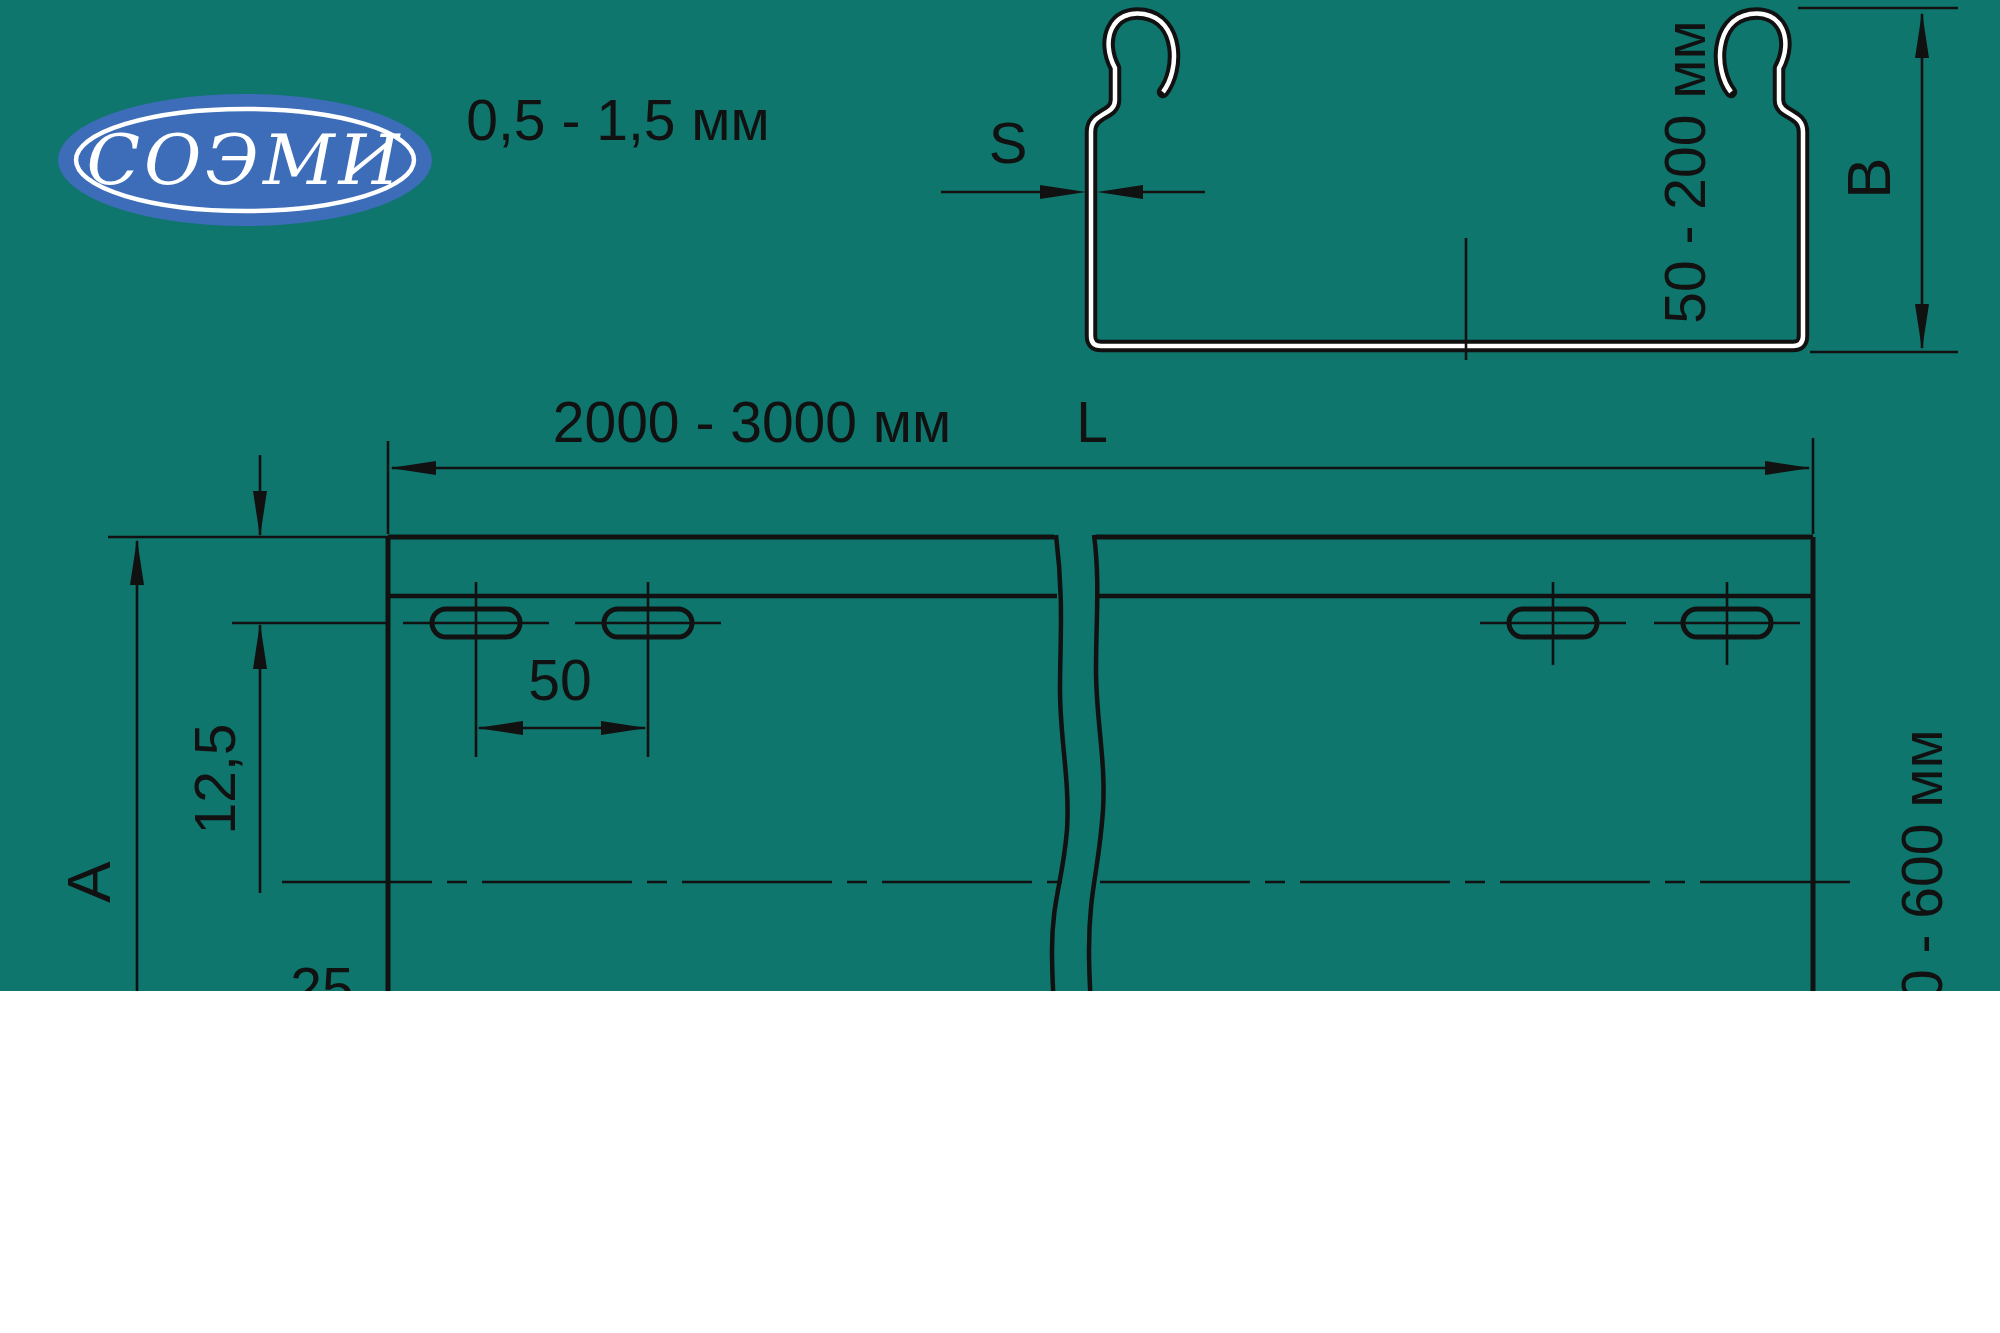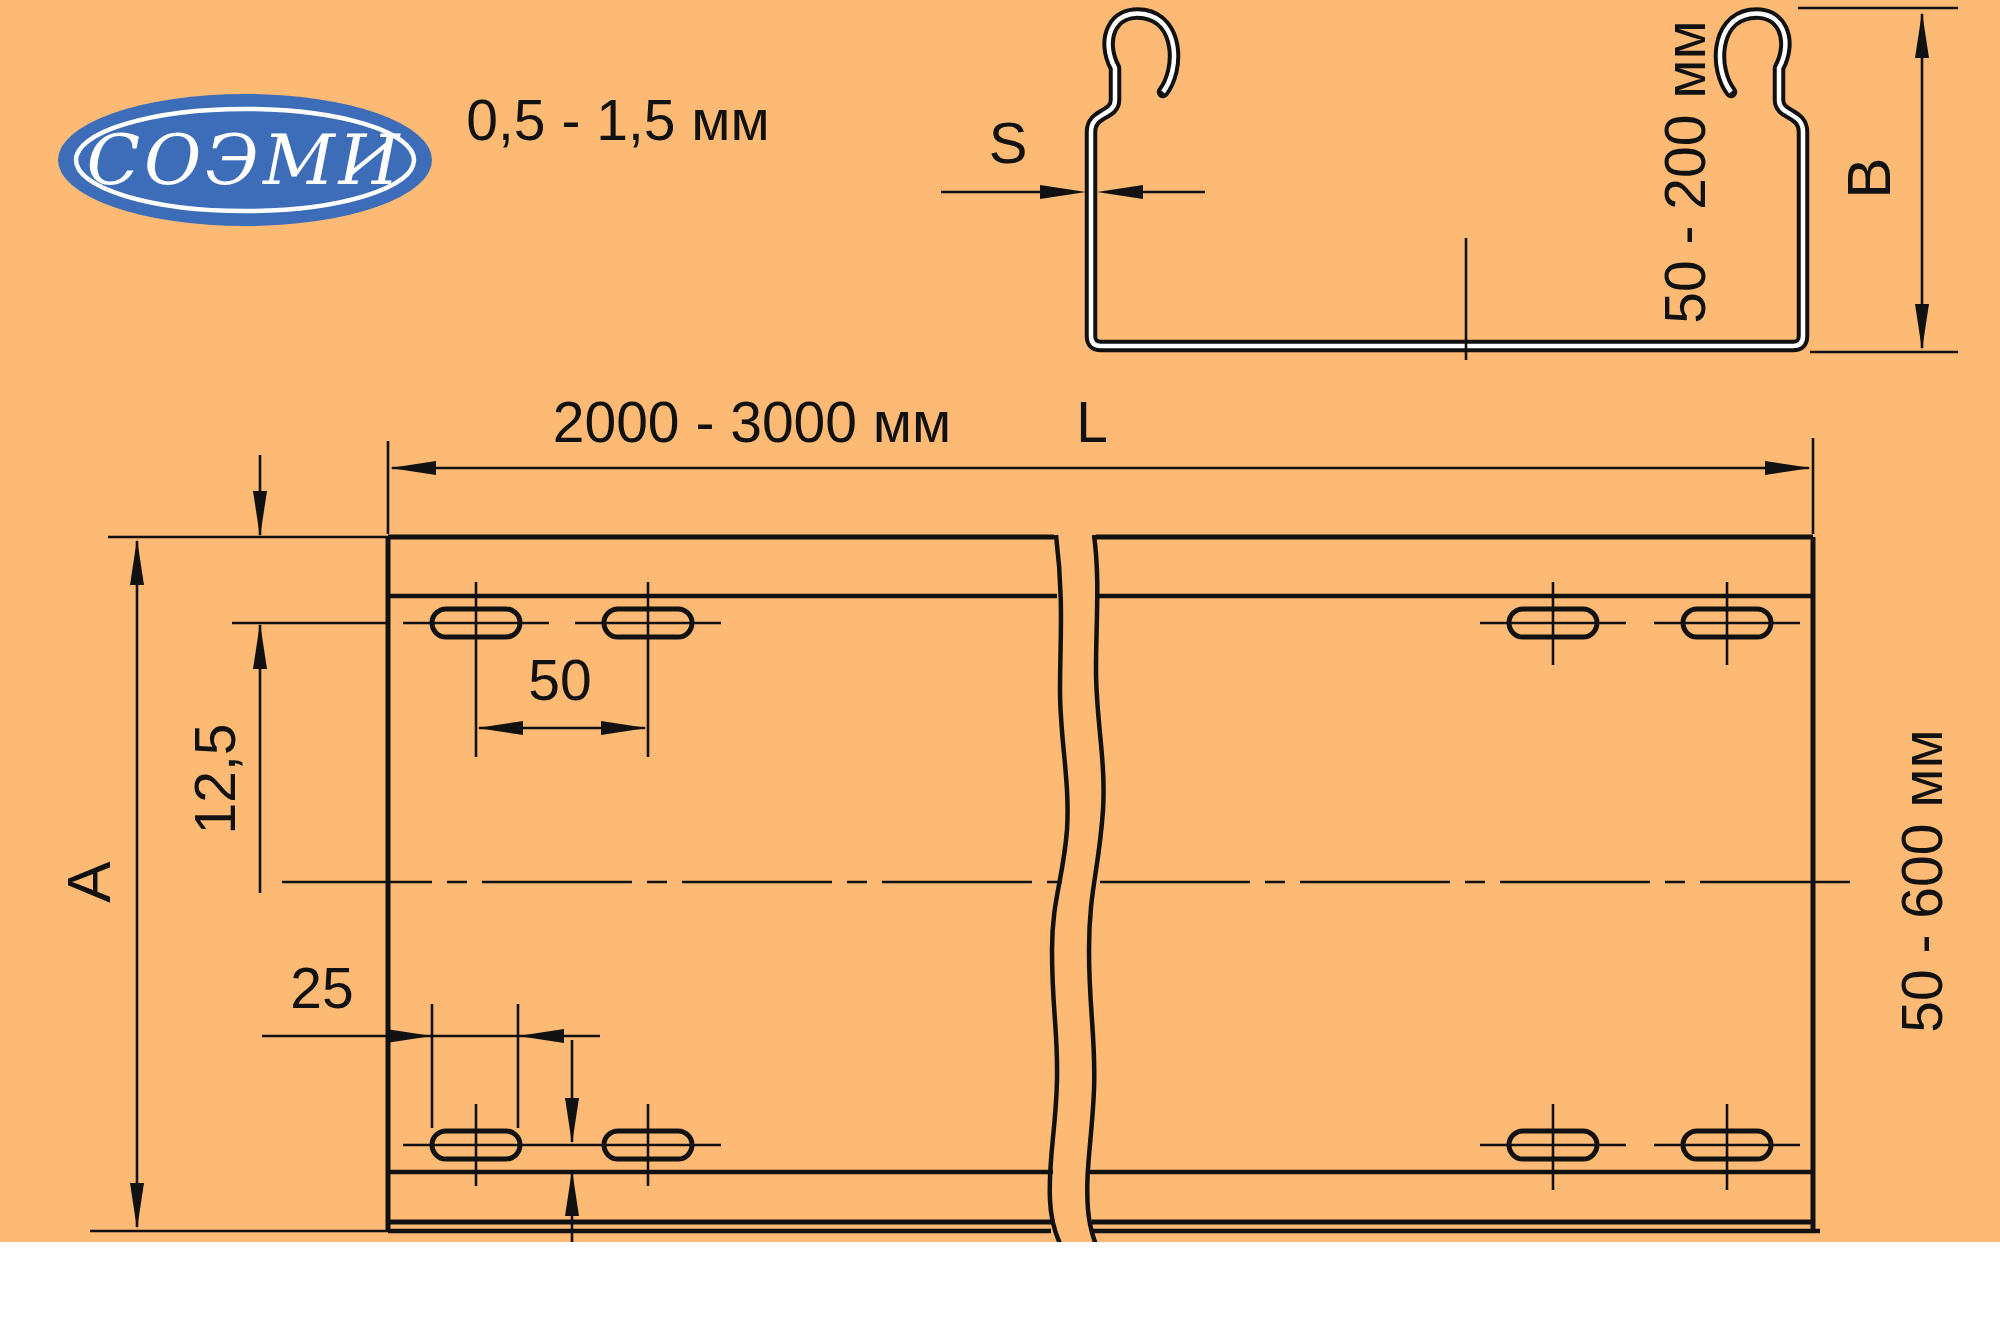--- a/index.html
+++ b/index.html
@@ -1,16 +1,16 @@
 <!DOCTYPE html>
 <html><head>
 <meta charset="utf-8">
 <style>
   html,body{margin:0;padding:0;background:#ffffff;}
-  .page{position:relative;width:2000px;height:1242px;background:#fdba74;overflow:hidden;}
+  .page{position:relative;width:2000px;height:991px;background:#0f766e;overflow:hidden;}
   svg{display:block;}
   .dimtext{font-family:"Liberation Sans",sans-serif;fill:#111;}
   .logotext{font-family:"DejaVu Serif","Liberation Serif",serif;font-style:italic;fill:#fff;letter-spacing:4px;}
   .thick{stroke:#111;stroke-width:5;fill:none;}
   .thick4{stroke:#111;stroke-width:4.5;fill:none;}
   .thin{stroke:#111;stroke-width:2.6;fill:none;}
   .arrow{fill:#111;stroke:none;}
   .slot{stroke:#111;stroke-width:5;fill:none;}
 </style>
 </head>

